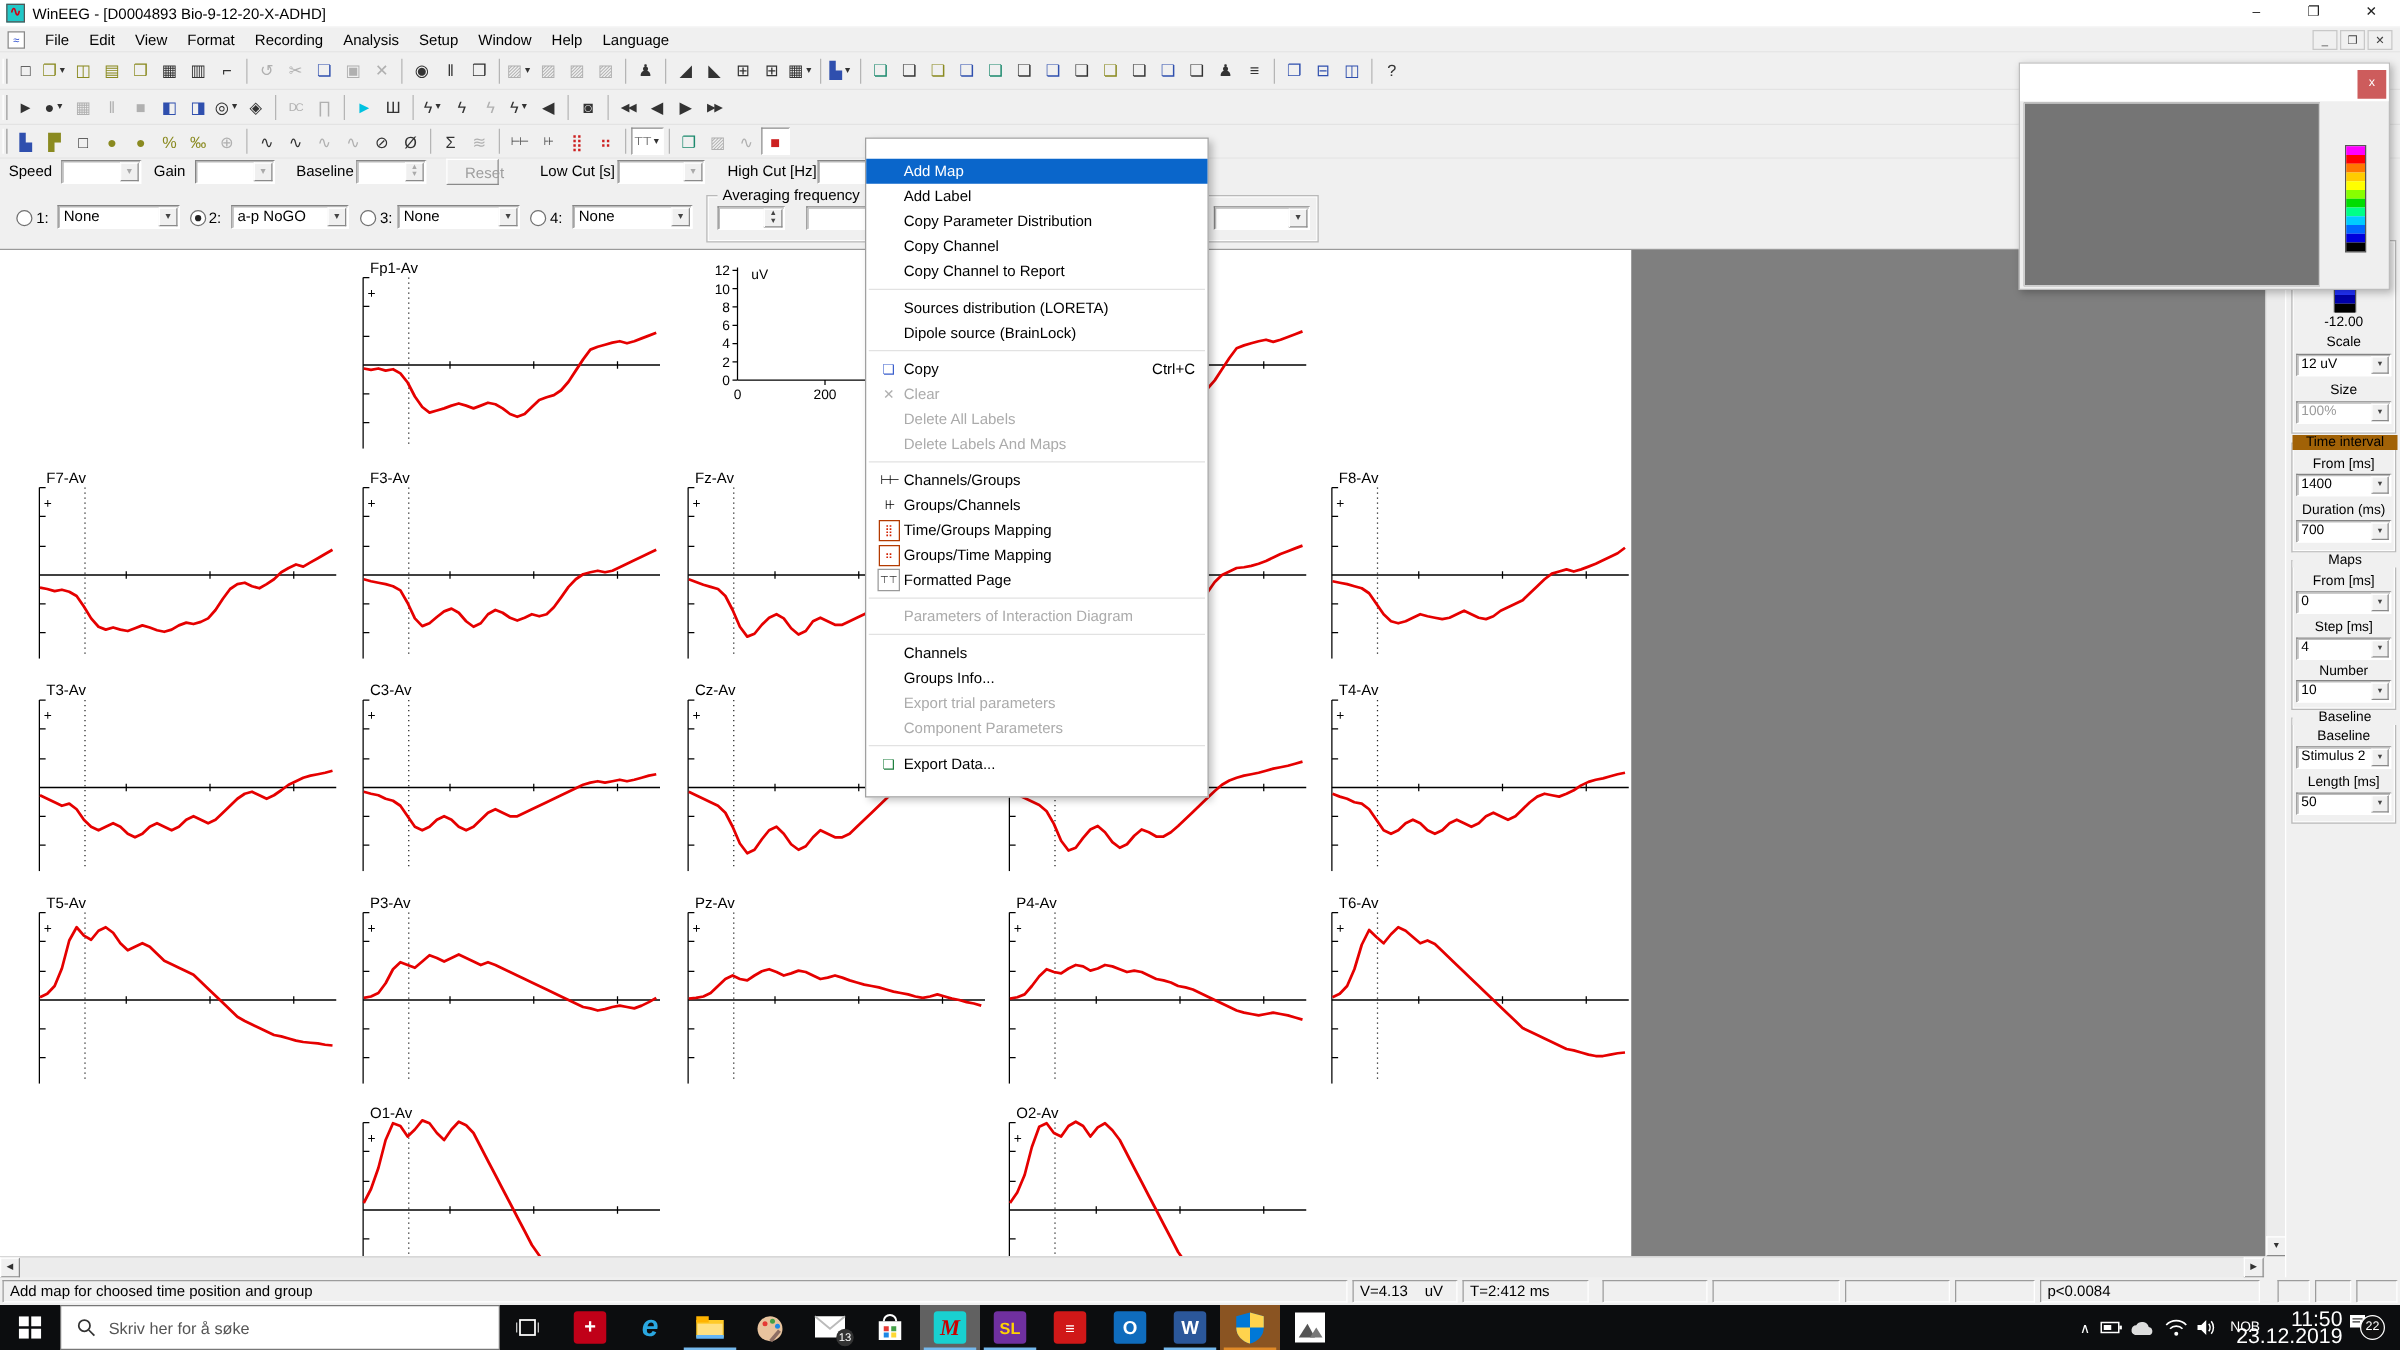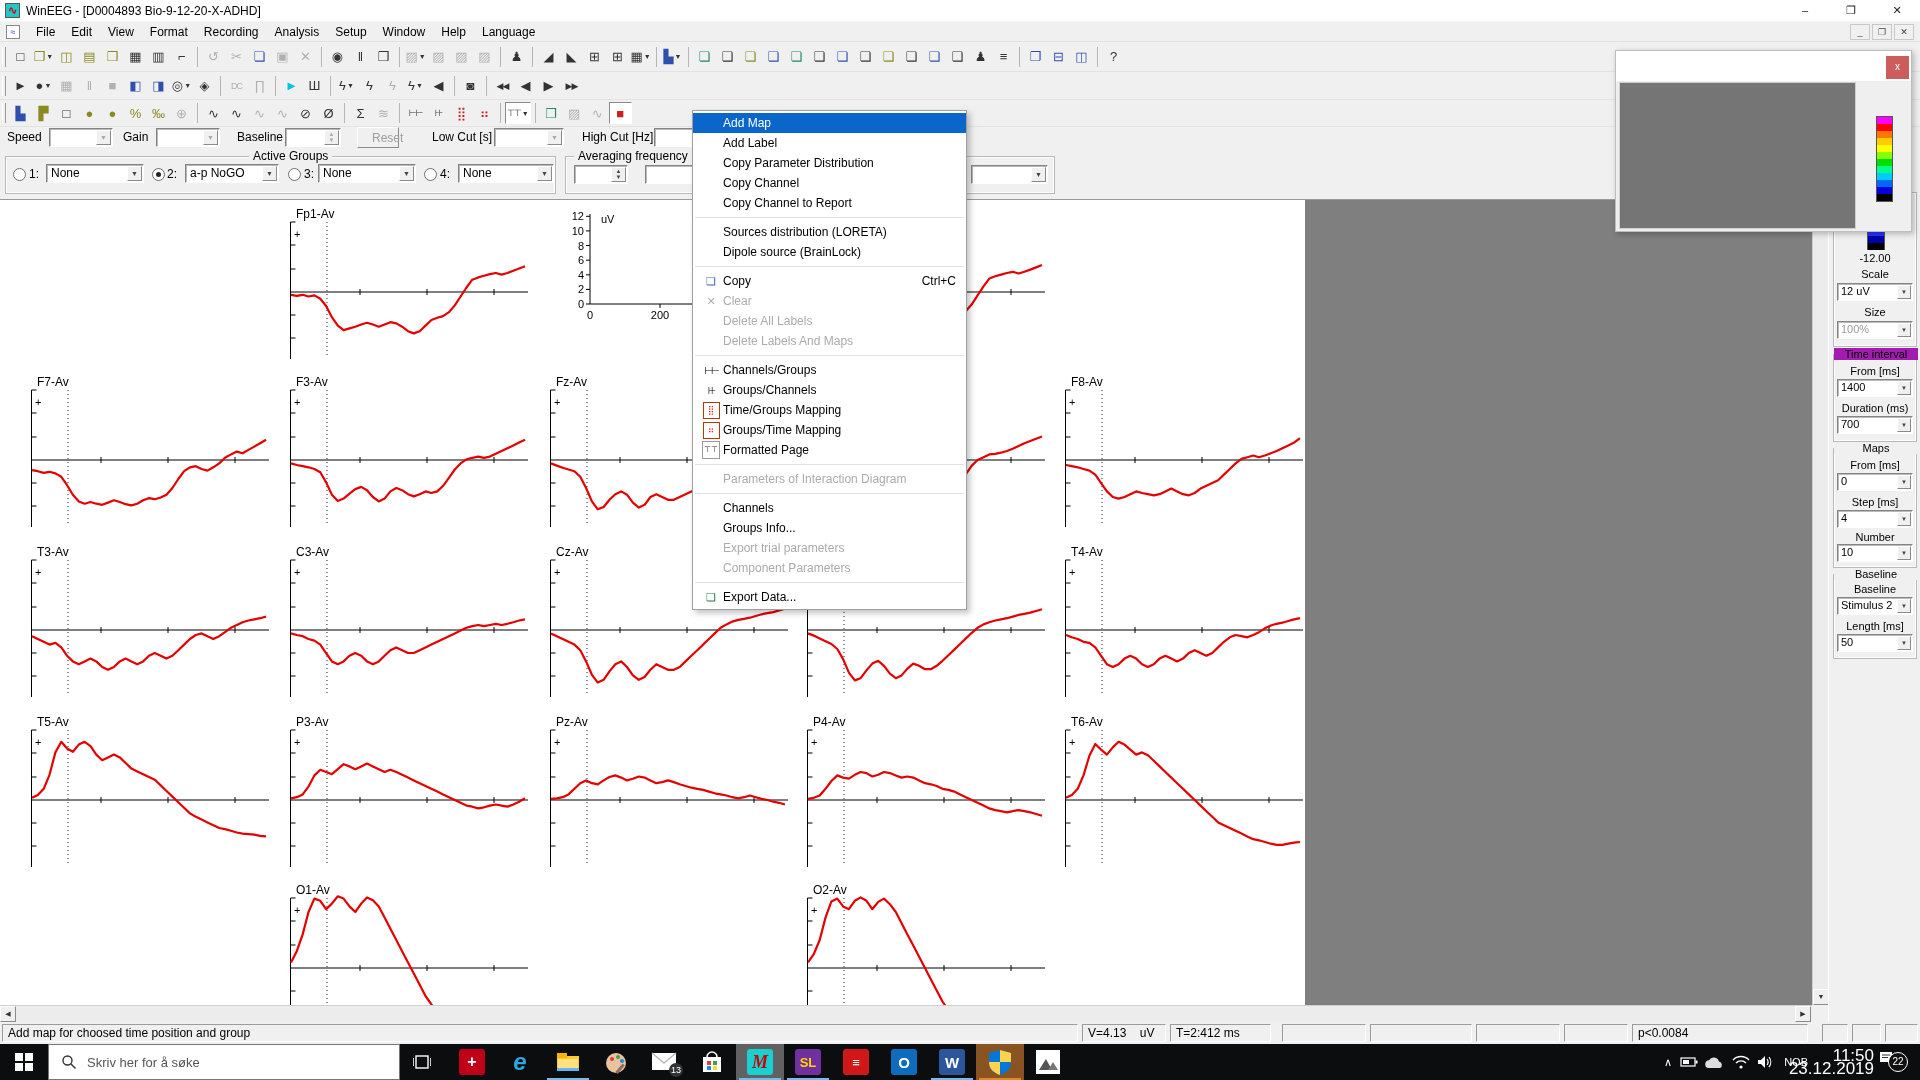--- a/index.html
+++ b/index.html
@@ -61,21 +61,21 @@
   .panel{position:absolute;left:1828px;top:182px;width:92px;height:840px;background:#f0f0f0;border-left:1px solid #fff;}
   .pbox{position:absolute;left:4px;width:84px;border:1px solid #b9b9b9;box-shadow:inset 0 0 0 1px #fdfdfd;}
   .plab{position:absolute;width:84px;left:4px;text-align:center;font-size:11px;}
   .pcombo{position:absolute;left:8px;width:76px;height:18px;background:#fff;border:1px solid;
     border-color:#848484 #fff #fff #848484;box-shadow:inset 1px 1px 0 #bbb;font-size:11px;padding:1px 16px 0 3px;}
   .pcombo .cb{position:absolute;right:1px;top:1px;bottom:1px;width:14px;background:#f0f0f0;
     border:1px solid;border-color:#fff #8a8a8a #8a8a8a #fff;font-size:6px;color:#444;text-align:center;line-height:13px;}
   .pcombo.dis{color:#9a9a9a;}
   
   .cmenu{position:absolute;left:692px;top:110px;width:275px;background:#fff;border:1px solid #a0a0a0;
-    box-shadow:3px 3px 6px rgba(0,0,0,.25);padding:2px 0;z-index:60;font-size:12px;}
+    box-shadow:3px 3px 6px rgba(0,0,0,.25);padding:16px 0;z-index:60;font-size:12px;}
   .mi{height:20px;display:flex;align-items:center;padding:0 10px 0 6px;}
   .mi .mico{width:24px;text-align:center;flex:none;font-size:11px;}
   .mi .mlabel{flex:1;}
   .mi .msc{margin-left:12px;}
   .mi.sel{background:#0a66cb;color:#fff;}
   .mi.dis{color:#ababab;}
   .msep{height:1px;background:#e2e2e2;margin:4px 2px;}
   .icobox{display:inline-block;width:17px;height:17px;border:1px solid #b33a00;background:#fff;
     font-size:9px;line-height:15px;color:#d02000;}
   .icopress{display:inline-block;width:18px;height:18px;border:1px solid #9a9a9a;background:#fff;
@@ -471,23 +471,20 @@
       <span class="cb">▲<br>▼</span>
     </div>
   <button class="btn dis" style="position:absolute;left:357px;top:127px;width:42px;">Reset</button>
   <div style="position:absolute;left:432px;top:130px;font-size:12px;">Low Cut [s]</div>
   <div class="combo dis" style="position:absolute;left:494px;top:128px;width:70px;">
       <span class="cb">▼</span>
     </div>
   <div style="position:absolute;left:582px;top:130px;font-size:12px;">High Cut [Hz]</div>
   <div class="combo" style="position:absolute;left:654px;top:128px;width:60px;"></div>
 
-  <div class="fieldset" style="left:5px;top:156px;width:551px;height:38px;">
-    <div class="legend" style="left:243px;">Active Groups</div>
-  </div>
   <div id="groupRow">
       <div class="radio" style="position: absolute; left: 13px; top: 168px;"></div>
       <div style="position: absolute; left: 29px; top: 167px; font-size: 12px;">1:</div>
       <div class="combo" style="position: absolute; left: 46px; top: 164px; width: 98px;"><span>None</span><span class="cb">▼</span></div>
       <div class="radio on" style="position: absolute; left: 152px; top: 168px;"></div>
       <div style="position: absolute; left: 167px; top: 167px; font-size: 12px;">2:</div>
       <div class="combo" style="position: absolute; left: 185px; top: 164px; width: 94px;"><span>a-p NoGO</span><span class="cb">▼</span></div>
       <div class="radio" style="position: absolute; left: 288px; top: 168px;"></div>
       <div style="position: absolute; left: 304px; top: 167px; font-size: 12px;">3:</div>
       <div class="combo" style="position: absolute; left: 318px; top: 164px; width: 98px;"><span>None</span><span class="cb">▼</span></div>
@@ -833,21 +830,21 @@
         <div style="height: 7px; background: rgb(0, 0, 168);"></div>
         <div style="height: 7px; background: rgb(0, 0, 0);"></div>
       </div>
     <div class="plab" style="top:70px;">-12.00</div>
     <div class="plab" style="top:86px;">Scale</div>
     <div class="pcombo" style="top:101px;"><span>12 uV</span><span class="cb">▼</span></div>
     <div class="plab" style="top:124px;">Size</div>
     <div class="pcombo dis" style="top:139px;"><span>100%</span><span class="cb">▼</span></div>
 
     <div class="pbox" style="top:172px;height:88px;">
-      <div class="plab" style="top:-7px;left:0;background:#a21caf;">Time interval</div>
+      <div class="plab" style="top:-7px;left:0;background:#a16207;">Time interval</div>
     </div>
     <div class="plab" style="top:183px;">From [ms]</div>
     <div class="pcombo" style="top:197px;"><span>1400</span><span class="cb">▼</span></div>
     <div class="plab" style="top:220px;">Duration (ms)</div>
     <div class="pcombo" style="top:234px;"><span>700</span><span class="cb">▼</span></div>
 
     <div class="pbox" style="top:266px;height:120px;">
       <div class="plab" style="top:-7px;left:0;background:#f0f0f0;">Maps</div>
     </div>
     <div class="plab" style="top:277px;">From [ms]</div>

